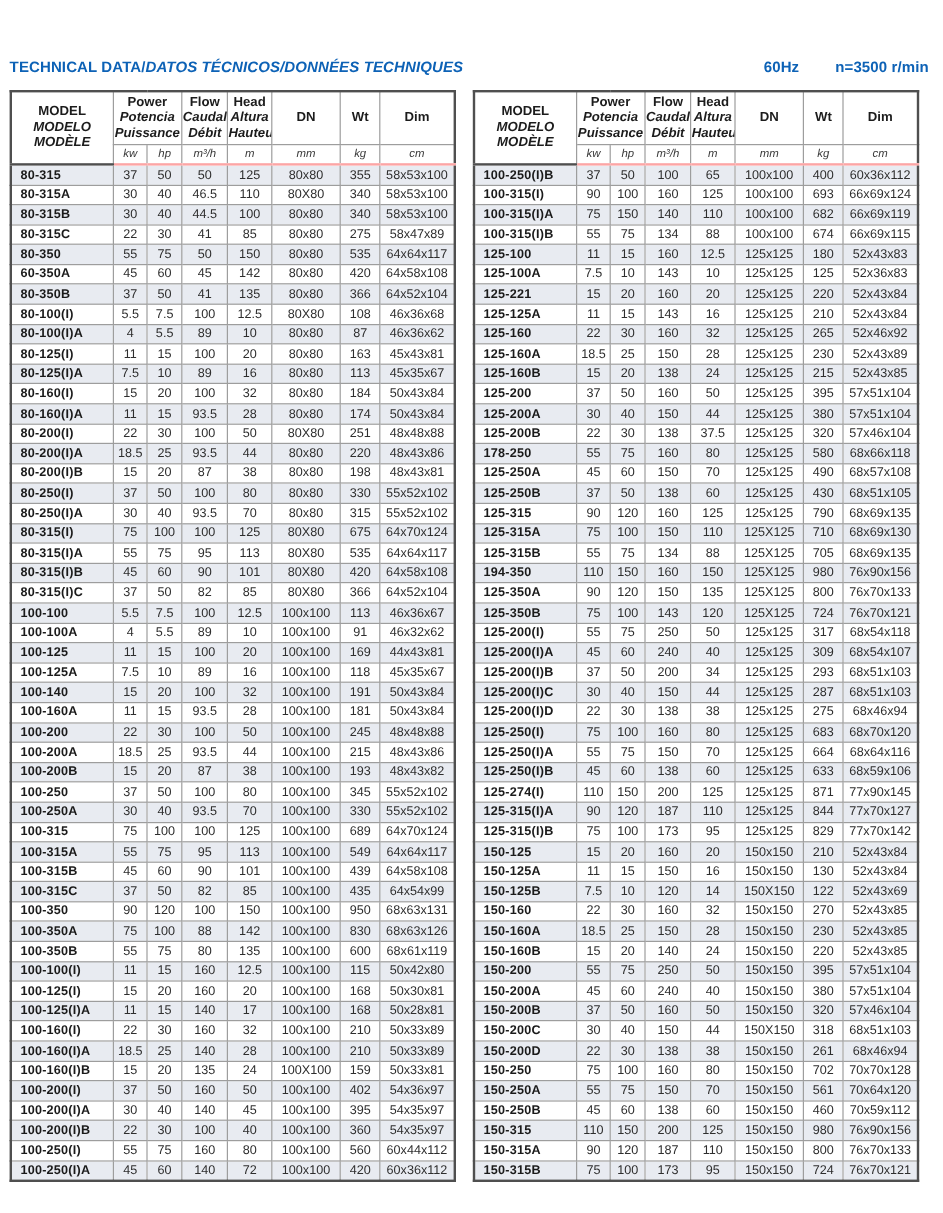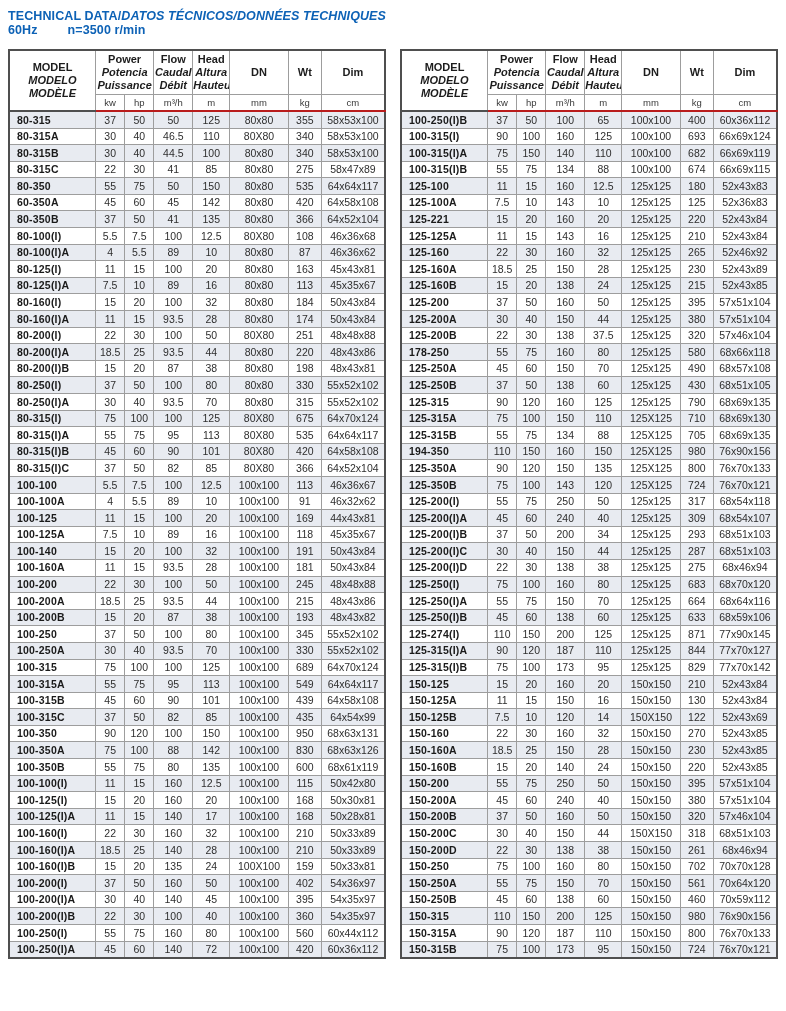--- a/index.html
+++ b/index.html
@@ -8,38 +8,37 @@
     width: 786px; height: 1011px;
     background: #ffffff;
     font-family: "Liberation Sans", sans-serif;
     overflow: hidden;
   }
   .title-bar {
     display: flex; justify-content: space-between; align-items: baseline;
     padding: 9px 12px 0 8px;
     color: #0d62b6; font-weight: bold; font-size: 12.5px;
     letter-spacing: 0.1px;
-    flex-direction: column;
   }
   .title-italic { font-style: italic; }
-  .specs { display: flex; gap: 30px; }
-  .tables { display: flex; gap: 14px; padding: 12px 8px 0 8px; }
+  .specs { display: flex; gap: 30px; margin-top: 40px; }
+  .tables { display: flex; gap: 14px; padding: 12px 20px 0 8px; }
   table.data-table {
     border-collapse: collapse; width: 378px; table-layout: fixed;
     border: 2px solid #4f4f4f;
   }
   .data-table th, .data-table td { border: 1px solid #9d9d9d; overflow: hidden; }
   thead th { background: #ffffff; color: #1c1c1c; vertical-align: middle; }
   tr.hdr-names th { height: 44px; font-size: 11px; line-height: 1.18; padding: 2px 0; }
   tr.hdr-names .intl { font-style: italic; display: block; }
   tr.hdr-names .en { display: block; }
   th.model-hd { border-bottom: 2px solid #4f4f4f; }
   tr.hdr-units th {
     height: 17px; font-weight: normal; font-size: 9.5px; color: #3a3a3a;
-    border-bottom: 2px solid #b91c1c; padding: 0;
+    border-bottom: 2px solid #fca5a5; padding: 0; font-style: italic;
   }
   tbody td {
     height: 16.6px; font-size: 10.5px; text-align: center; color: #2e2e2e;
     padding: 0; line-height: 1; white-space: nowrap;
   }
   tbody td.model {
     text-align: left; padding-left: 7px; font-weight: bold; color: #1a1a1a;
     letter-spacing: 0.2px;
   }
   tbody tr.shade td { background: #e8ebf1; }

